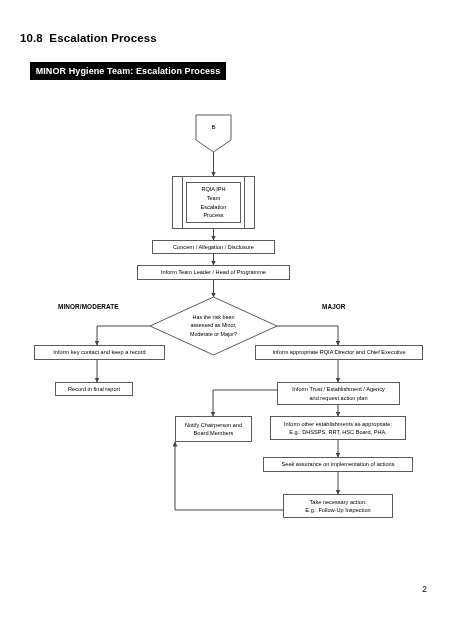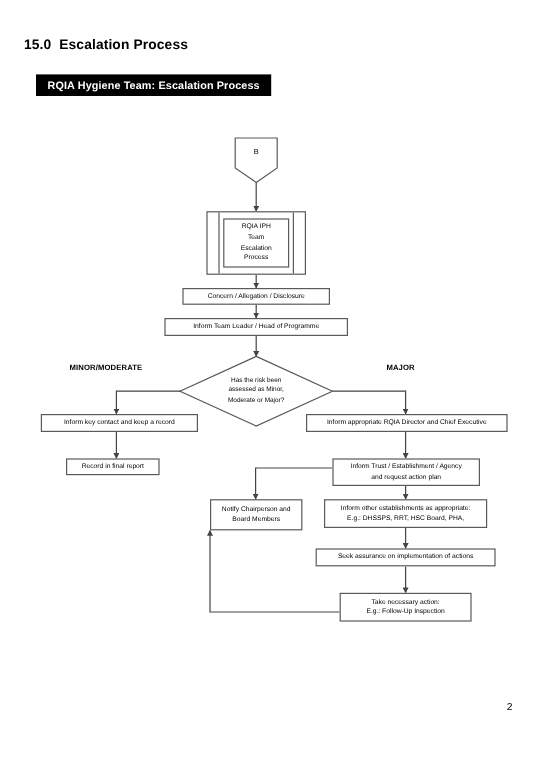--- a/index.html
+++ b/index.html
@@ -133,23 +133,23 @@
   #page-number {
     position: absolute;
     right: 26px;
     bottom: 46px;
     font-size: 8.5px;
   }
 </style>
 </head>
 <body>
 
-<div id="section-heading">15.0  Escalation Process</div>
-
-<div id="title-banner">RQIA Hygiene Team: Escalation Process</div>
+<div id="section-heading">10.8  Escalation Process</div>
+
+<div id="title-banner">MINOR Hygiene Team: Escalation Process</div>
 
 <div id="flow-canvas">
 
   <svg width="453" height="640" viewBox="0 0 453 640" style="position:absolute;left:0;top:0;">
     <defs>
       <marker id="arrow" viewBox="0 0 10 10" refX="9" refY="5" markerWidth="5" markerHeight="5" orient="auto-start-reverse">
         <path d="M 0 0 L 10 5 L 0 10 z" fill="#444444"></path>
       </marker>
     </defs>
 

